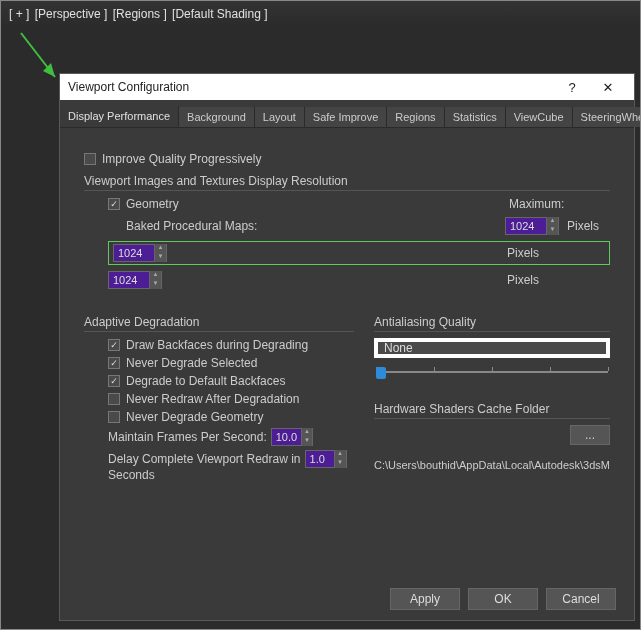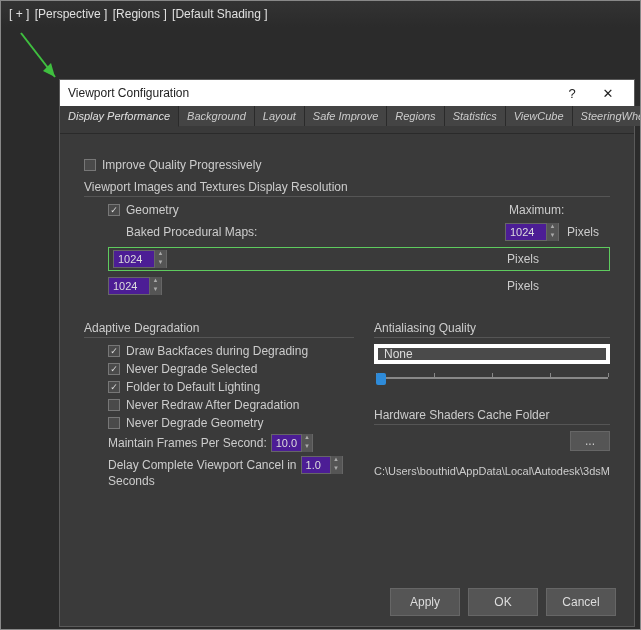--- a/index.html
+++ b/index.html
@@ -21,21 +21,21 @@
     }
     .top-bar span { margin-right: 2px; }
     .arrow {
       position: absolute;
       top: 30px; left: 18px;
       width: 40px; height: 50px;
       pointer-events: none;
     }
     .dialog {
       position: absolute;
-      left: 58px; top: 78px;
+      left: 58px; top: 72px;
       width: 576px; height: 548px;
       background: #3a3a3a;
       border: 1px solid #5a5a5a;
       display: flex;
       flex-direction: column;
     }
     .titlebar {
       background: #fff;
       color: #222;
       height: 26px;
@@ -49,22 +49,21 @@
       width: 36px; height: 26px;
       display: flex; align-items: center; justify-content: center;
       font-size: 13px;
       color: #222;
     }
     .tabs {
       display: flex;
       background: #3a3a3a;
       border-bottom: 1px solid #2a2a2a;
       height: 28px;
-      align-items: flex-start;
-      font-style: italic;
+      align-items: flex-end;
     }
     .tab {
       padding: 4px 8px;
       font-size: 11px;
       color: #ccc;
       border-right: 1px solid #2a2a2a;
       background: #444;
       display: flex; align-items: center;
       white-space: nowrap;
     }
@@ -196,21 +195,21 @@
     .footer {
       display: flex;
       justify-content: flex-end;
       gap: 8px;
       padding: 10px 18px;
       background: #3a3a3a;
     }
     .btn {
       background: #555; border: 1px solid #666;
       color: #ddd;
-      width: 70px; height: 28px;
+      width: 70px; height: 22px;
       font-size: 12px;
       display: flex; align-items: center; justify-content: center;
     }
     .spin-inline {
       display: inline-flex;
       vertical-align: middle;
       margin: 0 4px;
     }
     .spin-inline .spin { width: 42px; }
     .inline-row { margin: 4px 0; font-size: 12px; display: flex; align-items: center; flex-wrap: wrap; }
@@ -307,21 +306,21 @@
           <div class="cb-row">
               <span class="cb checked"></span>
               <span>Draw Backfaces during Degrading</span>
             </div>
           <div class="cb-row">
               <span class="cb checked"></span>
               <span>Never Degrade Selected</span>
             </div>
           <div class="cb-row">
               <span class="cb checked"></span>
-              <span>Folder to Default Lighting</span>
+              <span>Degrade to Default Backfaces</span>
             </div>
           <div class="cb-row">
               <span class="cb"></span>
               <span>Never Redraw After Degradation</span>
             </div>
           <div class="cb-row">
               <span class="cb"></span>
               <span>Never Degrade Geometry</span>
             </div>
           <div class="inline-row">
@@ -330,21 +329,21 @@
                 <span class="spin">
                   <span class="val">10.0</span>
                   <span class="arrows">
                     <span>▲</span>
                     <span>▼</span>
                   </span>
                 </span>
               </span>
           </div>
           <div class="inline-row">
-            <span>Delay Complete Viewport Cancel in</span>
+            <span>Delay Complete Viewport Redraw in</span>
             <span class="spin-inline">
                 <span class="spin">
                   <span class="val">1.0</span>
                   <span class="arrows">
                     <span>▲</span>
                     <span>▼</span>
                   </span>
                 </span>
               </span>
             <span>Seconds</span>

